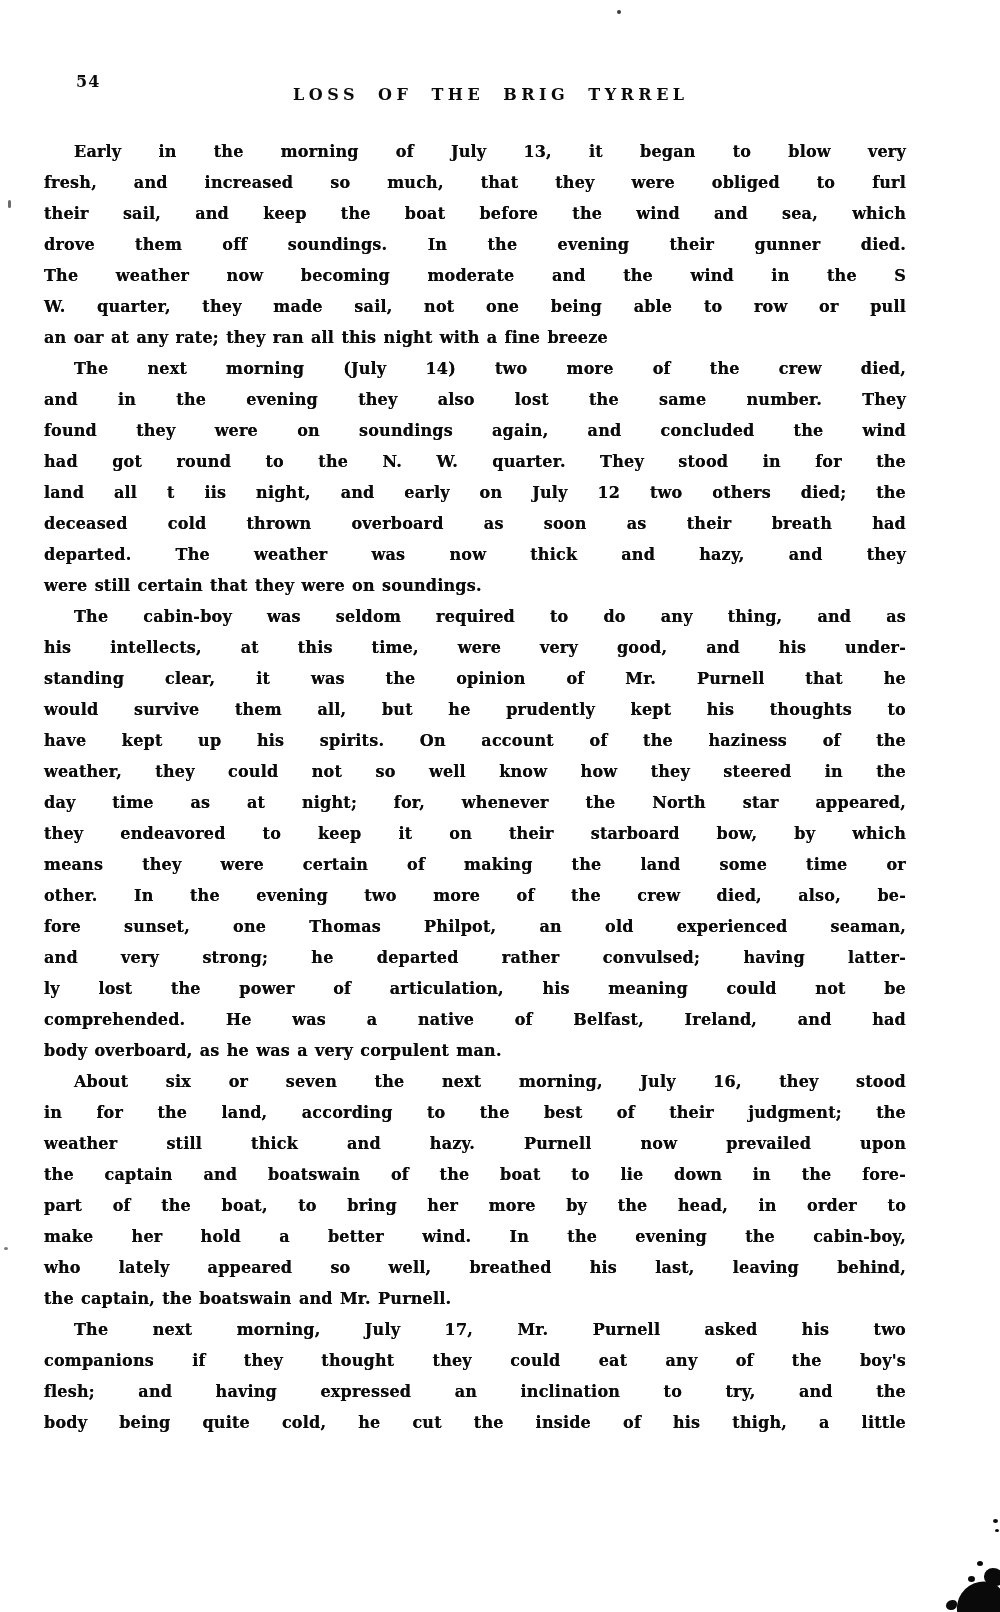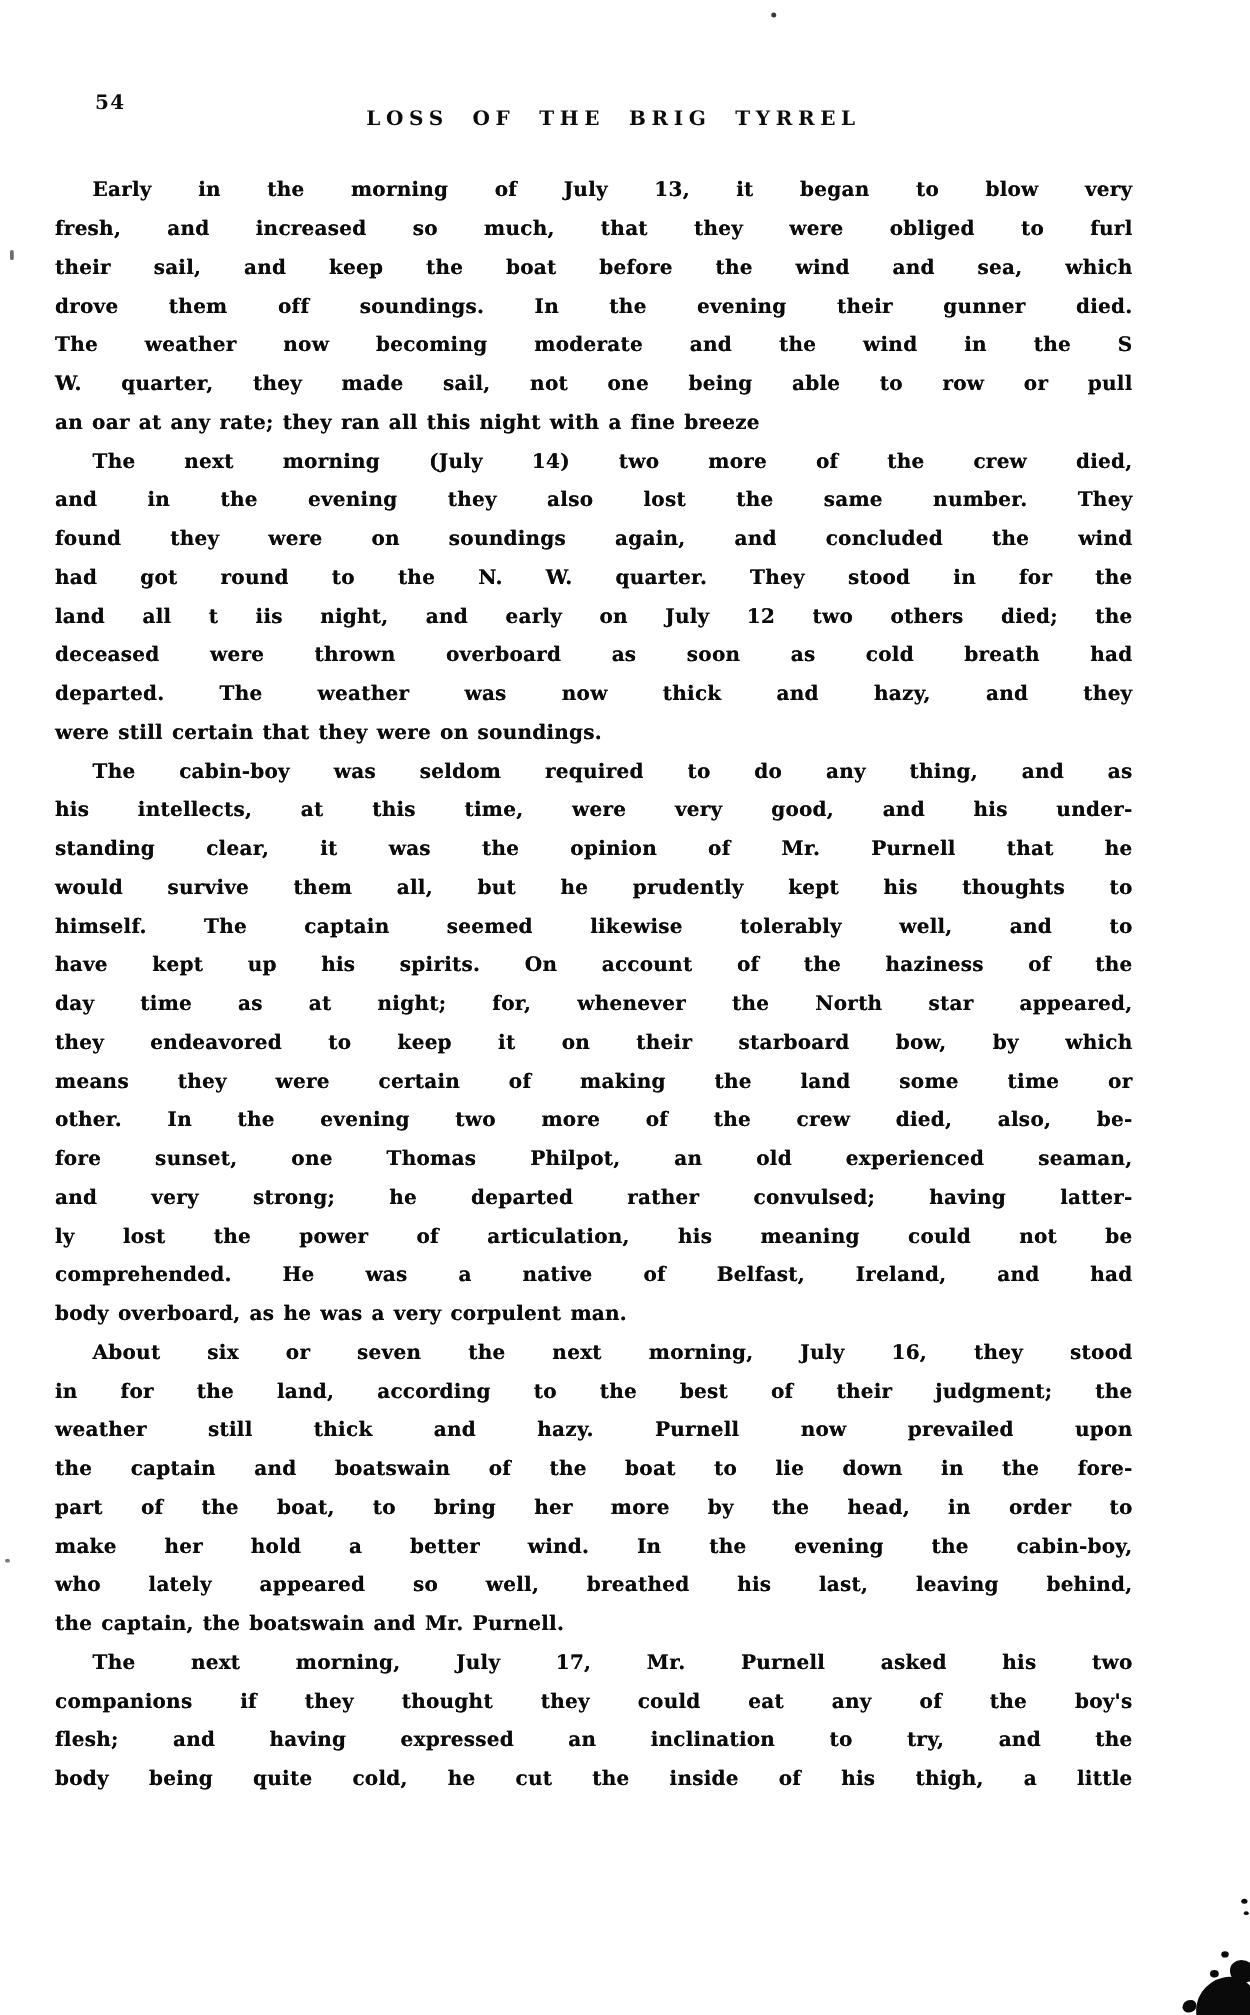--- a/index.html
+++ b/index.html
@@ -104,29 +104,29 @@
       <div class="line">their sail, and keep the boat before the wind and sea, which</div>
       <div class="line">drove them off soundings.  In the evening their gunner died.</div>
       <div class="line">The weather now becoming moderate  and the wind in the S</div>
       <div class="line">W. quarter, they made sail, not one being able to row or pull</div>
       <div class="line endline">an oar at any rate;  they ran all this night with a fine breeze</div>
       <div class="line indent">The next morning (July 14) two more of the  crew died,</div>
       <div class="line">and in the evening they also lost the same number.   They</div>
       <div class="line">found they were on soundings again, and concluded the wind</div>
       <div class="line">had got round to the N. W. quarter.   They stood in for the</div>
       <div class="line">land all t iis night, and early on July 12 two others died; the</div>
-      <div class="line">deceased were thrown overboard as soon as cold breath had</div>
+      <div class="line">deceased cold thrown overboard as soon as their breath had</div>
       <div class="line">departed.   The weather was now thick and hazy, and they</div>
       <div class="line endline">were still certain that they were on soundings.</div>
       <div class="line indent">The cabin-boy was seldom required to do any thing, and as</div>
       <div class="line">his intellects, at this time, were very good, and his under-</div>
       <div class="line">standing clear, it was the opinion of Mr. Purnell that he</div>
       <div class="line">would survive them all, but he prudently kept his thoughts to</div>
-      <div class="line">himself.   The captain seemed likewise tolerably well, and to</div>
       <div class="line">have kept up his spirits.   On account of the haziness of the</div>
+      <div class="line">weather, they could not so well know how they steered in the</div>
       <div class="line">day time as at night; for, whenever the North star appeared,</div>
       <div class="line">they endeavored to keep it on their starboard bow, by which</div>
       <div class="line">means they were certain of making the  land some time or</div>
       <div class="line">other.   In the evening two more of the crew died, also, be-</div>
       <div class="line">fore sunset, one Thomas Philpot, an old experienced seaman,</div>
       <div class="line">and very strong;  he departed rather convulsed;  having latter-</div>
       <div class="line">ly lost the power of articulation, his meaning  could not be</div>
       <div class="line">comprehended.   He was a native of Belfast, Ireland, and had</div>
       <div class="line endline">body overboard, as he was a very corpulent man.</div>
       <div class="line indent">About six or seven the next morning, July 16, they stood</div>

